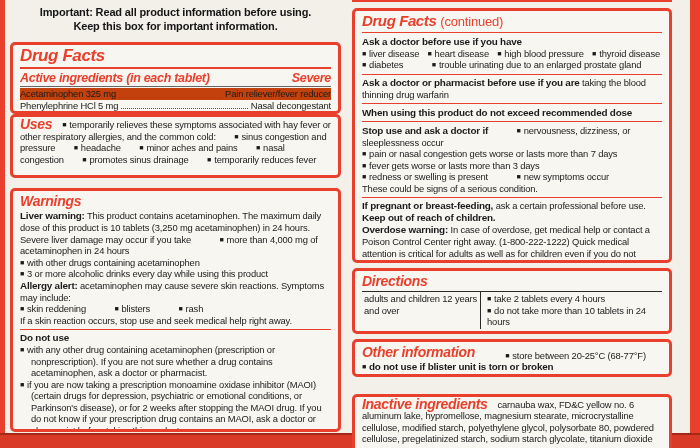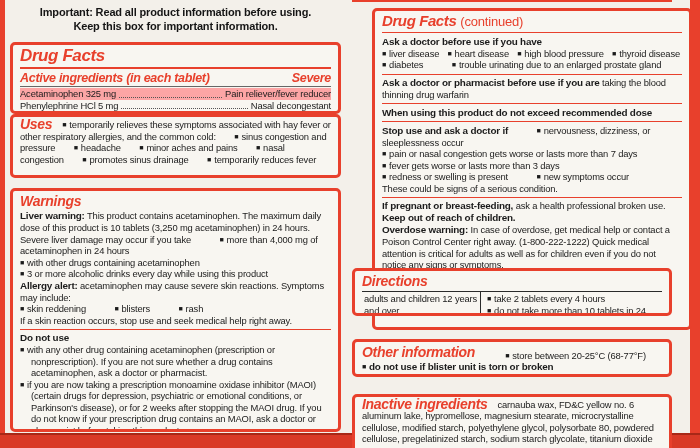--- a/index.html
+++ b/index.html
@@ -16,40 +16,40 @@
   .crop-line{position:absolute;left:352px;top:0;width:320px;height:2px;background:#e8402c;}
 
   .top-notice{position:absolute;left:10px;top:5px;width:331px;text-align:center;font-weight:bold;font-size:11px;line-height:1.3;color:#151515;}
 
   .box{position:absolute;box-sizing:border-box;background:#f8f6f1;border:3px solid #e8402c;border-radius:5px;padding:2px 7px 3px;overflow:hidden;}
   .L{left:10px;width:331px;}
   .R{left:352px;width:320px;}
   .box-active{top:42px;height:72px;}
   .box-uses{top:114px;height:64px;}
   .box-warnings{top:188px;height:244px;}
-  .box-continued{top:8px;height:322px;margin-left:20px;}
-  .box-directions{top:268px;height:48px;}
+  .box-continued{top:8px;height:255px;}
+  .box-directions{top:268px;height:66px;}
   .box-other{top:339px;height:38px;}
   .box-inactive{top:394px;height:74px;}
 
   p{margin:0;}
   .df-title{font-size:17px;font-weight:bold;font-style:italic;color:#e8402c;letter-spacing:-0.4px;line-height:1.1;}
   .df-suffix{font-size:13px;font-weight:normal;font-style:normal;color:#e8402c;margin-left:4px;letter-spacing:-0.2px;}
   .cont-title{font-size:15px;}
   .sec-title{font-size:14px;font-weight:bold;font-style:italic;color:#e8402c;letter-spacing:-0.3px;}
   .float-title{float:left;margin-right:10px;line-height:11px;}
   .redline{border:none;border-top:2px solid #e8402c;margin:1px 0 2px;}
   .thinred{border:none;border-top:1.5px solid #e8402c;margin:2.5px 0;}
   .darkline{border:none;border-top:1px solid #666;margin:1px 0 1px;}
 
   .sub-head{display:flex;justify-content:space-between;font-size:12.5px;font-weight:bold;font-style:italic;color:#e8402c;letter-spacing:-0.3px;line-height:1.15;}
   .ing-row{display:flex;align-items:flex-end;}
   .ing-row .leader{flex:1;border-bottom:1.3px dotted #555;margin:0 3px 2px;}
   .ing-row .nm,.ing-row .pu{white-space:nowrap;}
-  .hl{background:#fca5a5;}
+  .hl{background:#c2410c;}
 
   .bl::before{content:"\25A0";font-size:7px;margin-right:3px;position:relative;top:-1px;}
   .sp{margin-left:16px;}
   .sp2{margin-left:26px;}
   .hang{padding-left:11px;text-indent:-11px;}
   .bh{font-weight:bold;font-size:9.9px;letter-spacing:-0.2px;}
   .spread{display:flex;justify-content:space-between;padding-right:2px;}
 
   .dir-head{display:flex;justify-content:space-between;align-items:flex-end;padding-bottom:1px;}
   .dir-table{border-top:1.3px solid #2a2a2a;}
@@ -164,21 +164,21 @@
   <p class="bl hang">pain or nasal congestion gets worse or lasts more than 7 days</p>
   <p class="bl hang">fever gets worse or lasts more than 3 days</p>
   <p>
     <span class="bl">redness or swelling is present</span>
     <span class="bl sp2">new symptoms occur</span>
   </p>
   <p>These could be signs of a serious condition.</p>
   <hr class="thinred">
   <p>
     <span class="bh">If pregnant or breast-feeding,</span>
-    <span>ask a health professional broken use.</span>
+    <span>ask a certain professional before use.</span>
   </p>
   <p class="bh">Keep out of reach of children.</p>
   <p>
     <span class="bh">Overdose warning:</span>
     <span>In case of overdose, get medical help or contact a Poison Control Center right away. (1-800-222-1222) Quick medical attention is critical for adults as well as for children even if you do not notice any signs or symptoms.</span>
   </p>
 </section>
 
 <section class="box R box-directions">
   <div class="dir-head">

